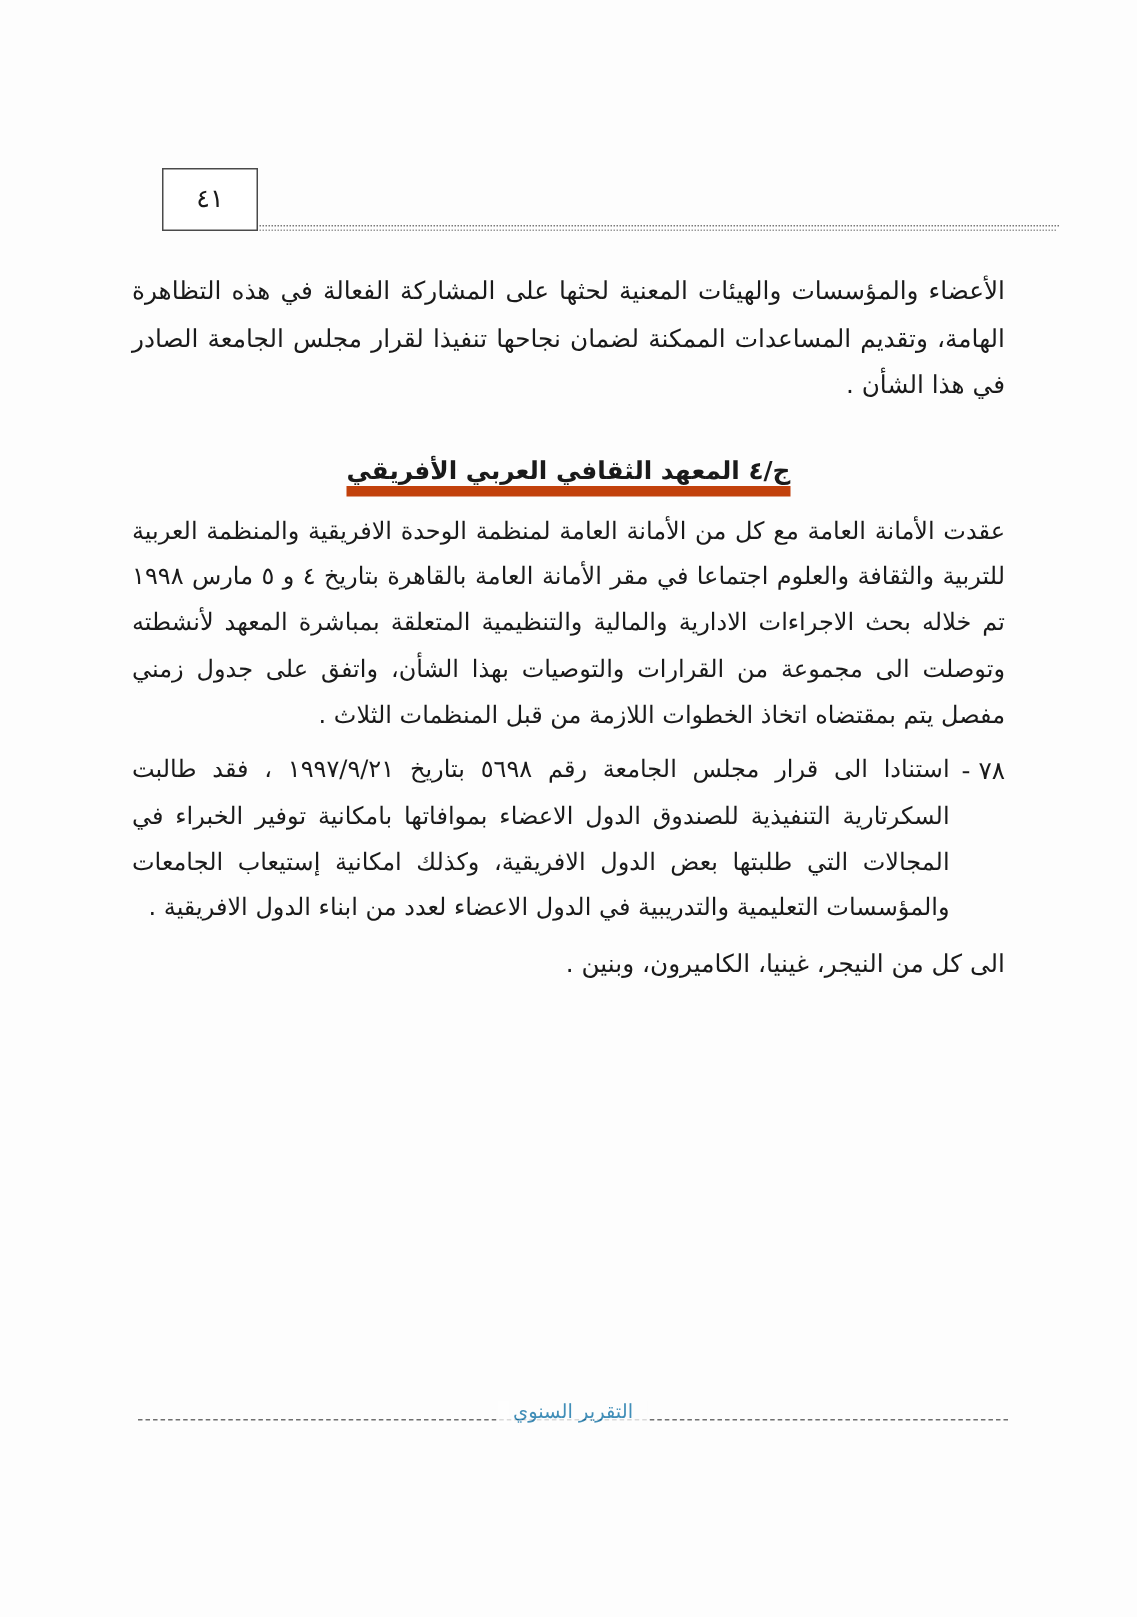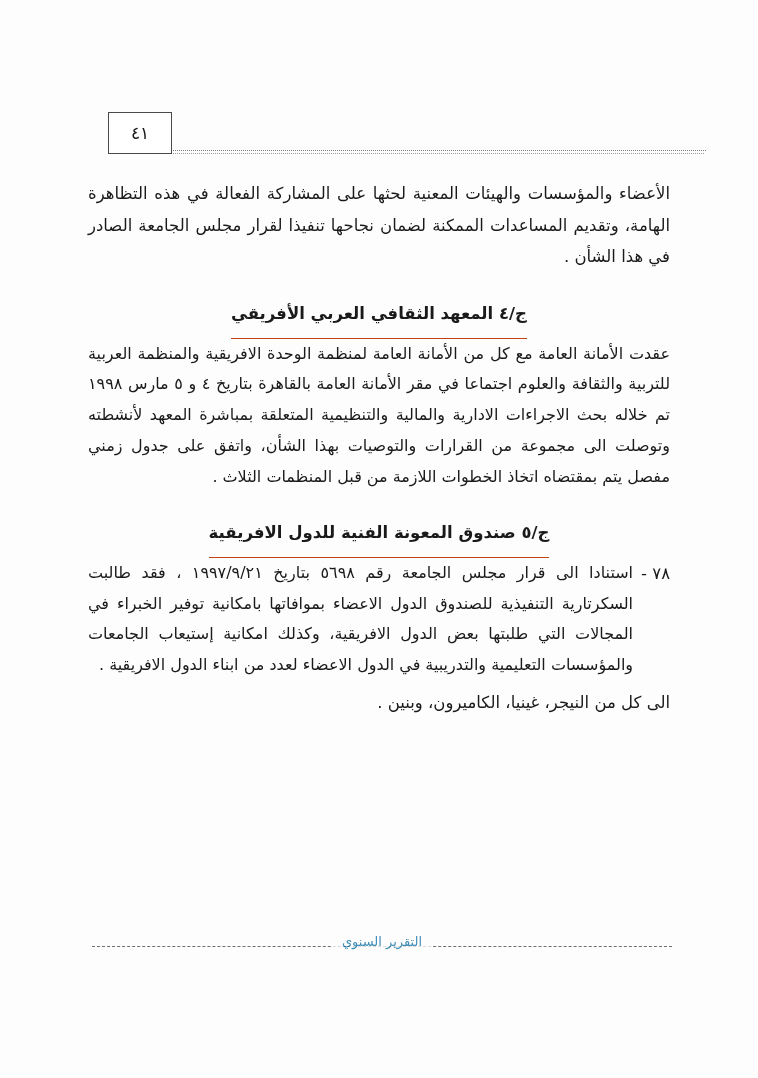--- a/index.html
+++ b/index.html
@@ -71,22 +71,22 @@
   }
 
   .section-heading {
     margin: 26px 0 10px 0;
     text-align: center;
     font-size: 16.5px;
     font-weight: bold;
     line-height: 1.8;
   }
   .section-heading span.u {
-    border-bottom: 1px solid #c2410c;
-    padding-bottom: 15px;
+    border-bottom: 7px solid #c2410c;
+    padding-bottom: 1px;
   }
 
   .numbered {
     display: flex;
     flex-direction: row;
     gap: 8px;
     margin: 0 0 6px 0;
   }
   .numbered .num {
     flex: 0 0 auto;
@@ -161,23 +161,20 @@
     <p class="para">الأعضاء والمؤسسات والهيئات المعنية لحثها  على المشاركة الفعالة في هذه التظاهرة الهامة، وتقديم المساعدات الممكنة لضمان نجاحها تنفيذا لقرار مجلس الجامعة الصادر في هذا الشأن .</p>
 
     <div class="section-heading">
       <span class="u">ج/٤ المعهد الثقافي العربي الأفريقي</span>
     </div>
 
     <div class="numbered">
       <div class="body">عقدت الأمانة العامة  مع كل من الأمانة العامة لمنظمة الوحدة الافريقية والمنظمة العربية للتربية والثقافة والعلوم  اجتماعا في مقر الأمانة العامة بالقاهرة بتاريخ ٤ و ٥ مارس ١٩٩٨ تم خلاله بحث الاجراءات الادارية والمالية والتنظيمية المتعلقة بمباشرة المعهد لأنشطته وتوصلت الى مجموعة من القرارات والتوصيات  بهذا الشأن، واتفق على جدول زمني مفصل يتم بمقتضاه اتخاذ الخطوات اللازمة من قبل المنظمات الثلاث .</div>
     </div>
 
-    <div class="section-heading">
-      <span class="u">ج/٥ صندوق المعونة الفنية للدول الافريقية</span>
-    </div>
 
     <div class="numbered">
       <div class="num">٧٨ -</div>
       <div class="body">استنادا الى قرار مجلس الجامعة رقم ٥٦٩٨  بتاريخ ١٩٩٧/٩/٢١ ، فقد طالبت السكرتارية التنفيذية للصندوق الدول الاعضاء بموافاتها بامكانية توفير الخبراء في المجالات التي طلبتها بعض الدول الافريقية، وكذلك امكانية إستيعاب الجامعات والمؤسسات التعليمية والتدريبية في  الدول الاعضاء لعدد من ابناء الدول الافريقية .</div>
     </div>
 
     <p class="tail-para">الى كل من النيجر، غينيا، الكاميرون، وبنين .</p>
 
   </div>
 

